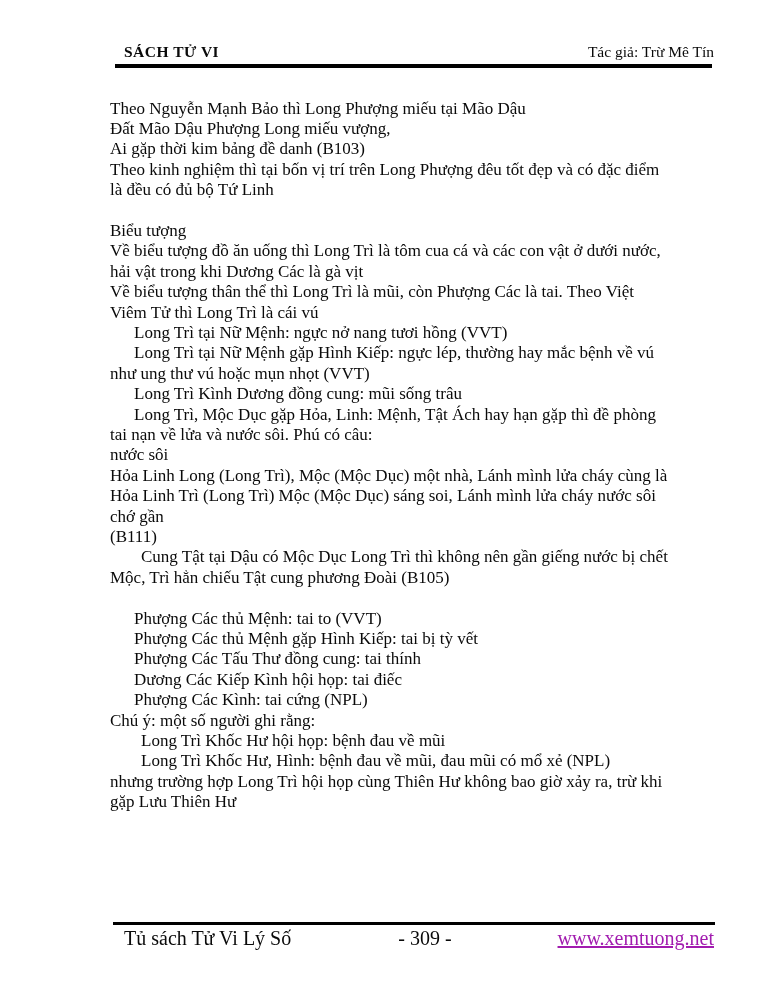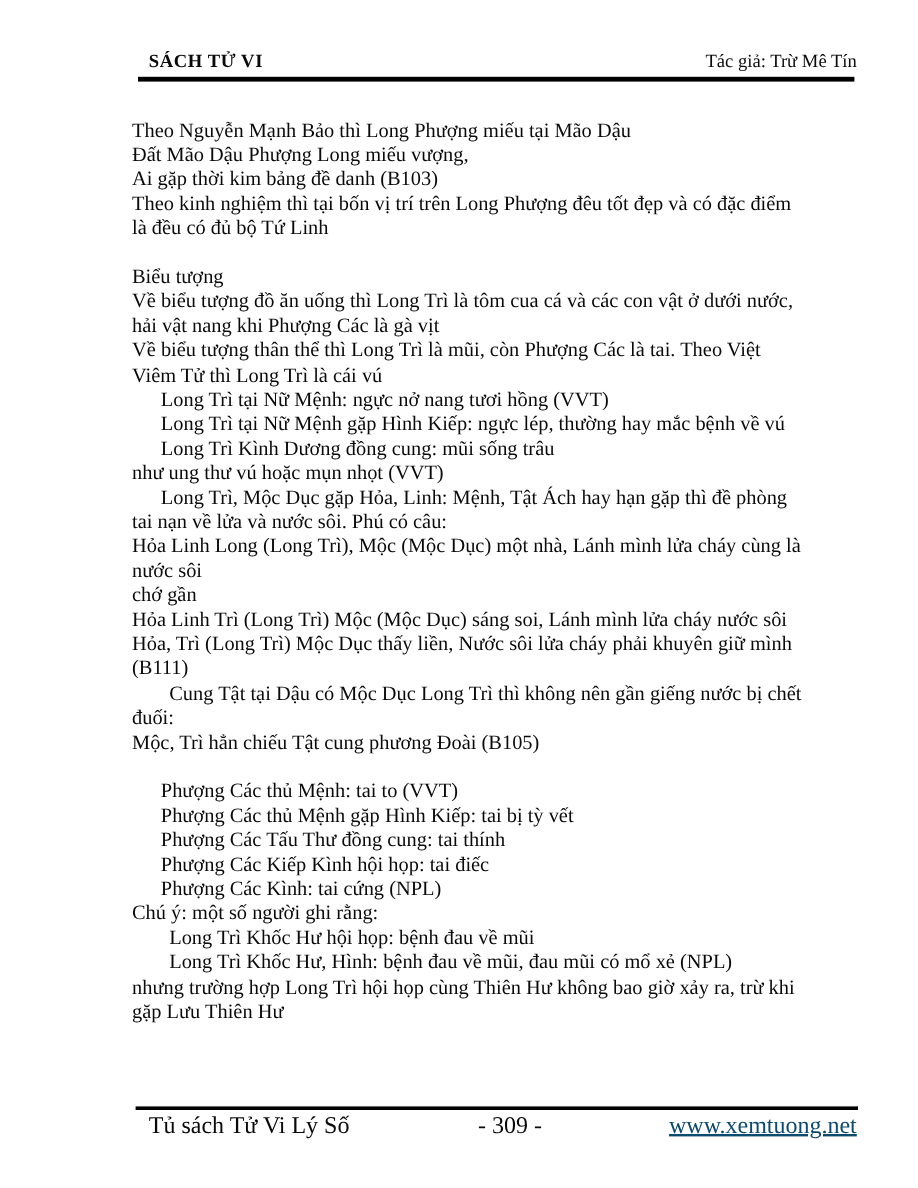--- a/index.html
+++ b/index.html
@@ -104,51 +104,49 @@
 
   <div class="body-text" id="body-lines">
       <div class="line ind0">Theo Nguyễn Mạnh Bảo thì Long Phượng miếu tại Mão Dậu</div>
       <div class="line ind0">Đất Mão Dậu Phượng Long miếu vượng,</div>
       <div class="line ind0">Ai gặp thời kim bảng đề danh (B103)</div>
       <div class="line ind0">Theo kinh nghiệm thì tại bốn vị trí trên Long Phượng đêu tốt đẹp và có đặc điểm</div>
       <div class="line ind0">là đều có đủ bộ Tứ Linh</div>
       <div class="line ind0"></div>
       <div class="line ind0">Biểu tượng</div>
       <div class="line ind0">Về biểu tượng đồ ăn uống thì Long Trì là tôm cua cá và các con vật ở dưới nước,</div>
-      <div class="line ind0">hải vật nang khi Phượng Các là gà vịt</div>
+      <div class="line ind0">hải vật trong khi Dương Các là gà vịt</div>
       <div class="line ind0">Về biểu tượng thân thể thì Long Trì là mũi, còn Phượng Các là tai. Theo Việt</div>
       <div class="line ind0">Viêm Tử thì Long Trì là cái vú</div>
       <div class="line ind1">Long Trì tại Nữ Mệnh: ngực nở nang tươi hồng (VVT)</div>
       <div class="line ind1">Long Trì tại Nữ Mệnh gặp Hình Kiếp: ngực lép, thường hay mắc bệnh về vú</div>
+      <div class="line ind0">như ung thư vú hoặc mụn nhọt (VVT)</div>
       <div class="line ind1">Long Trì Kình Dương đồng cung: mũi sống trâu</div>
-      <div class="line ind0">như ung thư vú hoặc mụn nhọt (VVT)</div>
       <div class="line ind1">Long Trì, Mộc Dục gặp Hỏa, Linh: Mệnh, Tật Ách hay hạn gặp thì đề phòng</div>
       <div class="line ind0">tai nạn về lửa và nước sôi. Phú có câu:</div>
+      <div class="line ind0">nước sôi</div>
       <div class="line ind0">Hỏa Linh Long (Long Trì), Mộc (Mộc Dục) một nhà, Lánh mình lửa cháy cùng là</div>
-      <div class="line ind0">nước sôi</div>
+      <div class="line ind0">Hỏa Linh Trì (Long Trì) Mộc (Mộc Dục) sáng soi, Lánh mình lửa cháy nước sôi</div>
       <div class="line ind0">chớ gần</div>
-      <div class="line ind0">Hỏa Linh Trì (Long Trì) Mộc (Mộc Dục) sáng soi, Lánh mình lửa cháy nước sôi</div>
-      <div class="line ind0">Hỏa, Trì (Long Trì) Mộc Dục thấy liền, Nước sôi lửa cháy phải khuyên giữ mình</div>
       <div class="line ind0">(B111)</div>
       <div class="line ind2">Cung Tật tại Dậu có Mộc Dục Long Trì thì không nên gần giếng nước bị chết</div>
-      <div class="line ind0">đuối:</div>
       <div class="line ind0">Mộc, Trì hẳn chiếu Tật cung phương Đoài (B105)</div>
       <div class="line ind0"></div>
       <div class="line ind1">Phượng Các thủ Mệnh: tai to (VVT)</div>
       <div class="line ind1">Phượng Các thủ Mệnh gặp Hình Kiếp: tai bị tỳ vết</div>
       <div class="line ind1">Phượng Các Tấu Thư đồng cung: tai thính</div>
-      <div class="line ind1">Phượng Các Kiếp Kình hội họp: tai điếc</div>
+      <div class="line ind1">Dương Các Kiếp Kình hội họp: tai điếc</div>
       <div class="line ind1">Phượng Các Kình: tai cứng (NPL)</div>
       <div class="line ind0">Chú ý: một số người ghi rằng:</div>
       <div class="line ind2">Long Trì Khốc Hư hội họp: bệnh đau về mũi</div>
       <div class="line ind2">Long Trì Khốc Hư, Hình: bệnh đau về mũi, đau mũi có mổ xẻ (NPL)</div>
       <div class="line ind0">nhưng trường hợp Long Trì hội họp cùng Thiên Hư không bao giờ xảy ra, trừ khi</div>
       <div class="line ind0">gặp Lưu Thiên Hư</div>
     </div>
 
   <div class="footer-rule"></div>
   <div class="footer">
     <span>Tủ sách Tử Vi Lý Số</span>
     <span class="footer-page-number">- 309 -</span>
-    <a href="#" id="footer-link" style="color: #0c4a6e;">www.xemtuong.net</a>
+    <a href="#" id="footer-link" style="color: #a21caf;">www.xemtuong.net</a>
   </div>
 
 </div>
 
 </body></html>

